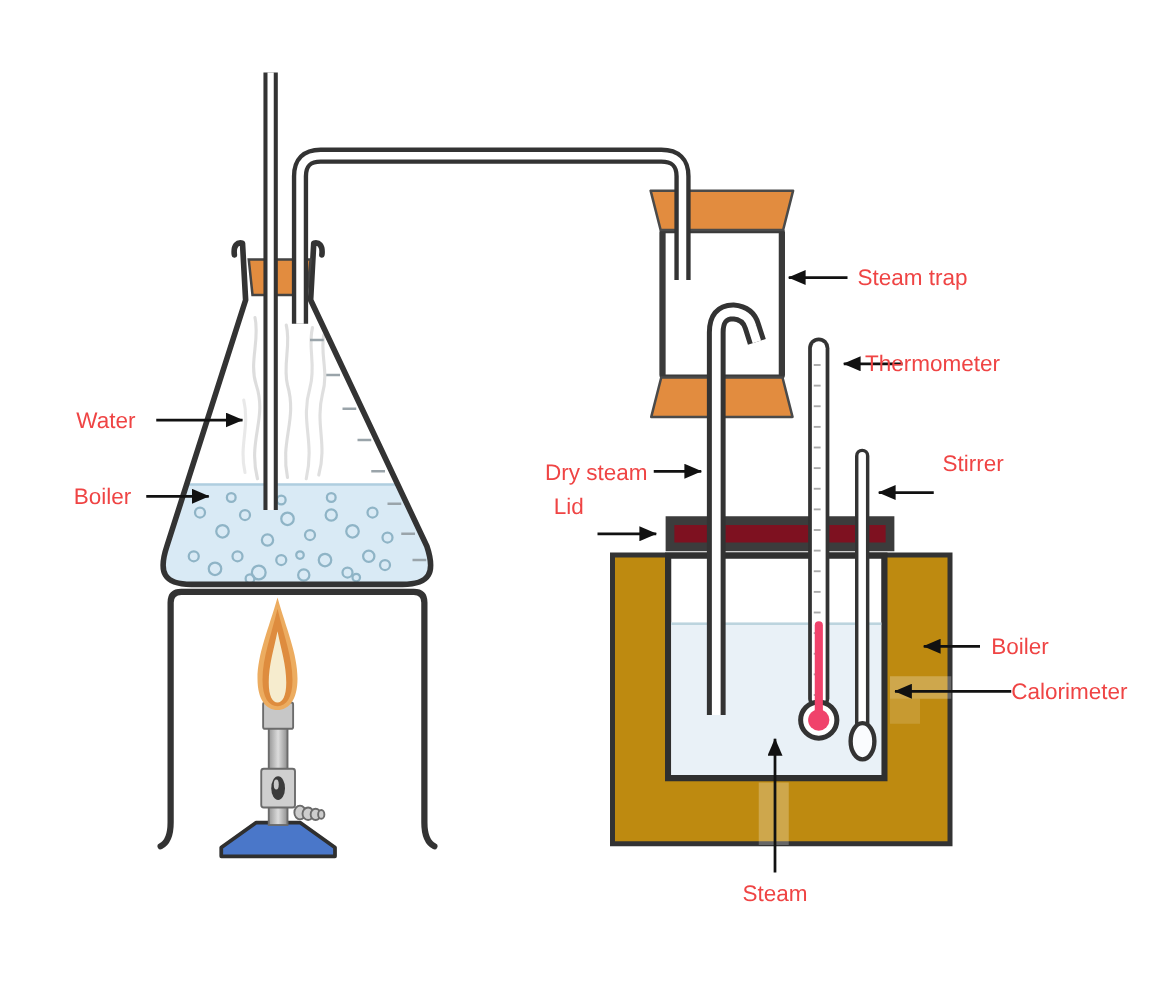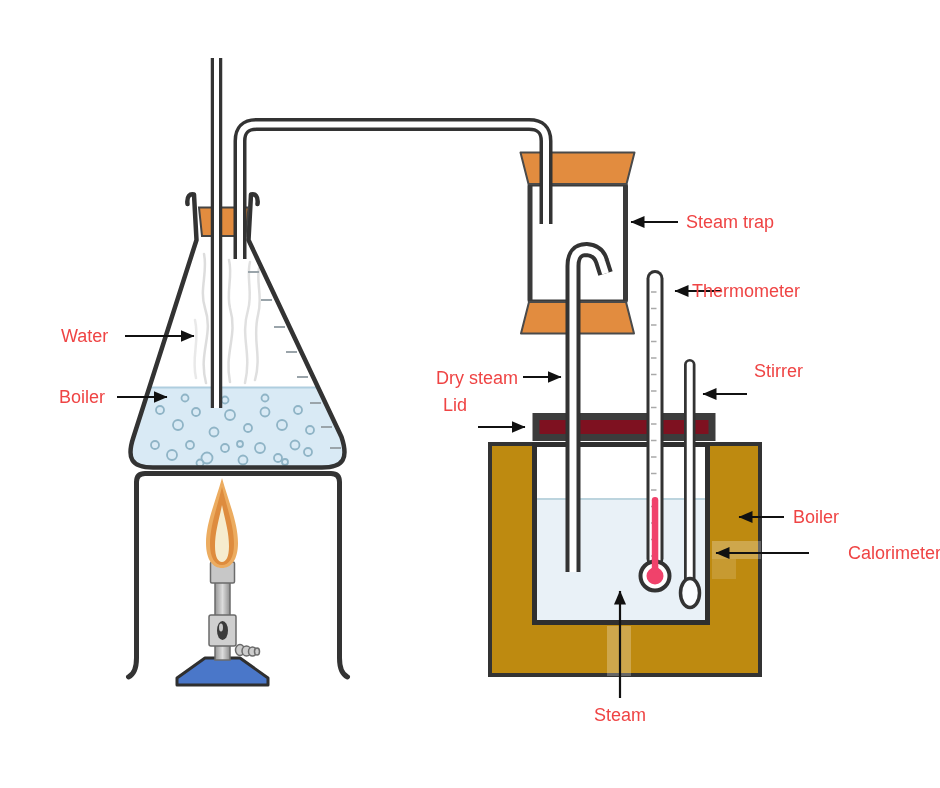--- a/index.html
+++ b/index.html
@@ -192,16 +192,16 @@
 </svg>
 
   <div class="lbl" style="left:61px;  top:325px;">Water</div>
   <div class="lbl" style="left:59px;  top:386px;">Boiler</div>
   <div class="lbl" style="left:686px; top:211px;">Steam trap</div>
   <div class="lbl" style="left:692px; top:280px;">Thermometer</div>
   <div class="lbl" style="left:424px; top:367px;margin-left:12px;">Dry steam</div>
   <div class="lbl" style="left:443px; top:394px;">Lid</div>
   <div class="lbl" style="left:754px; top:360px;">Stirrer</div>
   <div class="lbl" style="left:793px; top:506px;">Boiler</div>
-  <div class="lbl" style="left:848px; top:542px;">Calorimeter</div>
+  <div class="lbl" style="left:809px; top:542px;">Calorimeter</div>
   <div class="lbl" style="left:594px; top:704px;">Steam</div>
 
 </div>
 
 </body></html>

